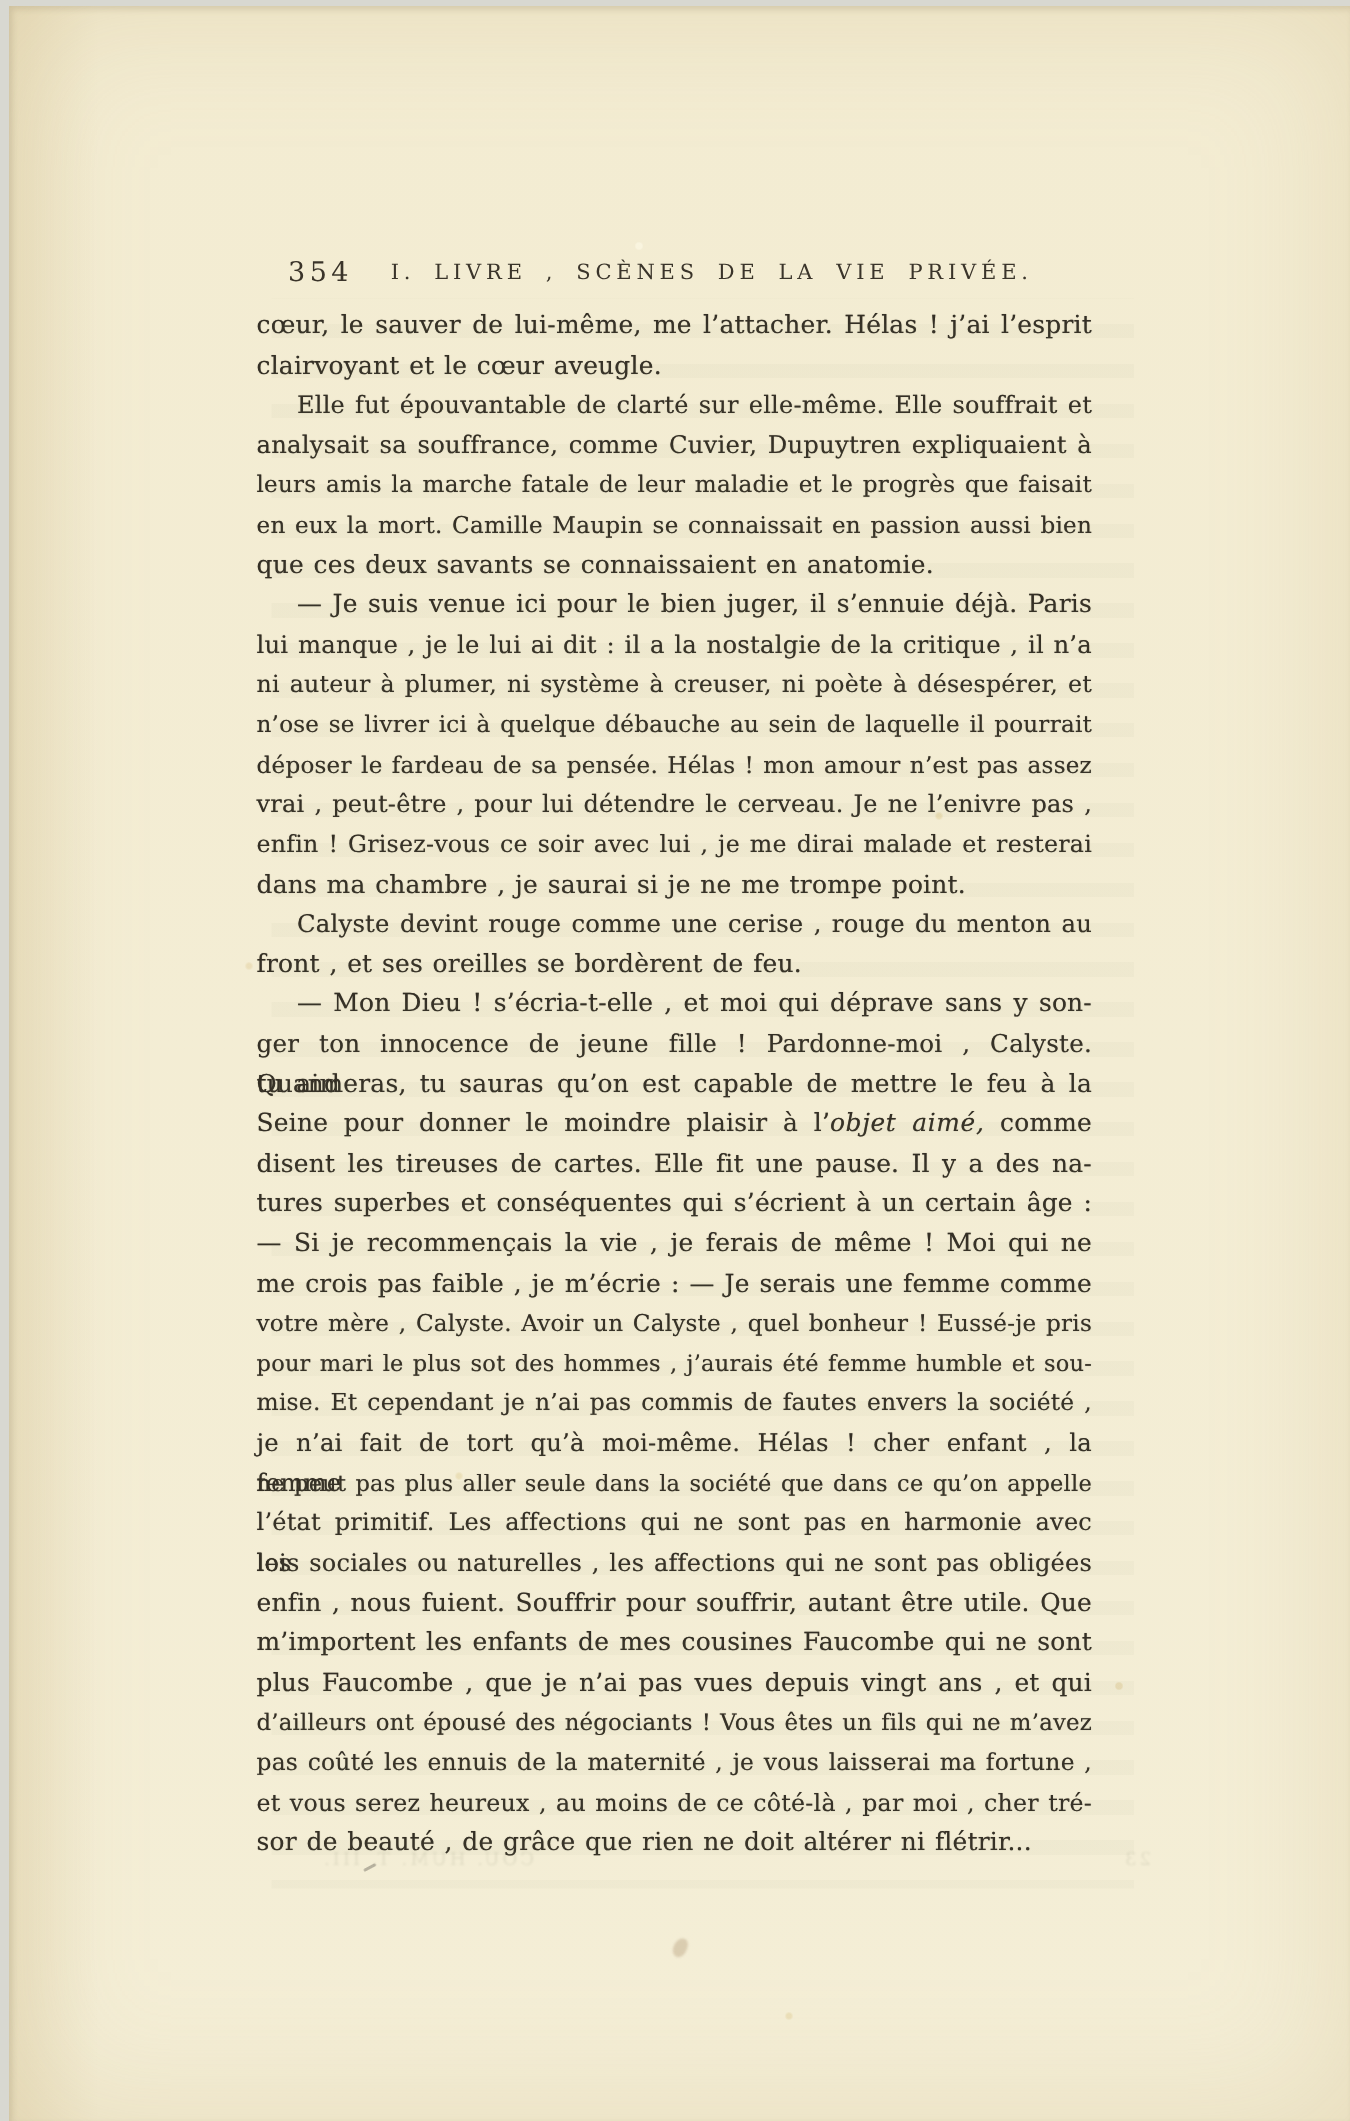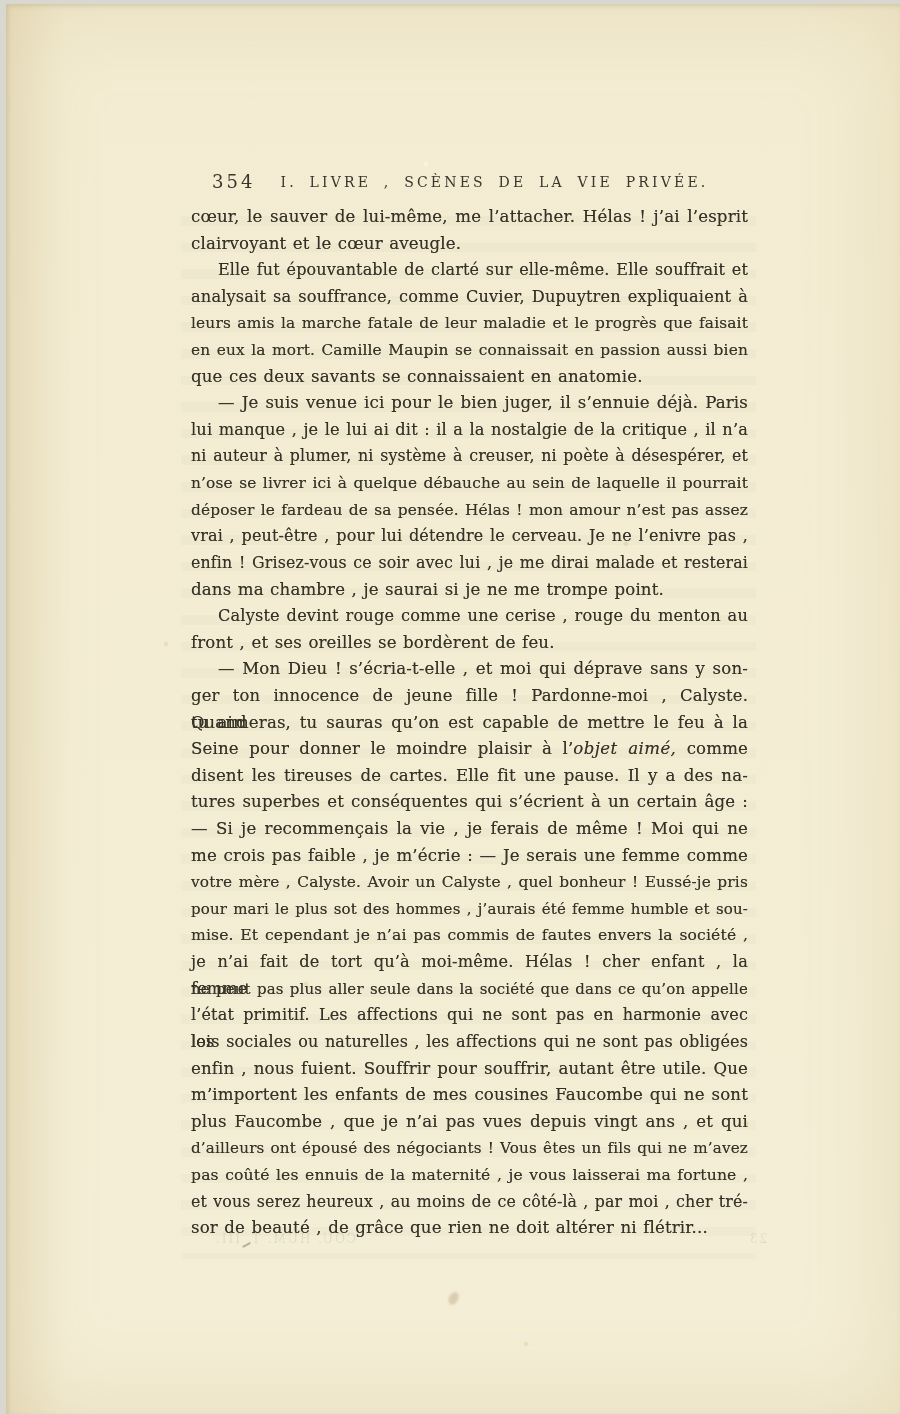--- a/index.html
+++ b/index.html
@@ -21,21 +21,21 @@
       linear-gradient(90deg, rgba(205,185,135,.18) 0 10px, transparent 60px),
       linear-gradient(#f3ecd2,#f4eed6);
     box-shadow:inset 0 0 90px rgba(196,174,120,.28), inset 2px 2px 4px rgba(160,150,120,.35);
   }
   
   .page::after{
     content:"";position:absolute;left:175px;top:195px;width:575px;height:1060px;
     background:repeating-linear-gradient(180deg, transparent 0 17px, rgba(125,135,100,.045) 17px 26.6px);
     pointer-events:none;
   }
-  .text-block{position:absolute;left:185px;top:167px;width:557px;color:#342f25;}
+  .text-block{position:absolute;left:165px;top:167px;width:557px;color:#342f25;}
   .header{position:relative;height:22px;}
   .page-number{
     position:absolute;left:21px;top:0;font-size:18px;letter-spacing:3px;color:#3a342a;
   }
   .running-title{
     position:absolute;left:70px;right:20px;top:3px;text-align:center;
     font-size:14px;letter-spacing:3.2px;word-spacing:5px;color:#3a342a;font-weight:400;
   }
   .body-lines{position:absolute;left:0;top:33px;width:557px;}
   .line{

